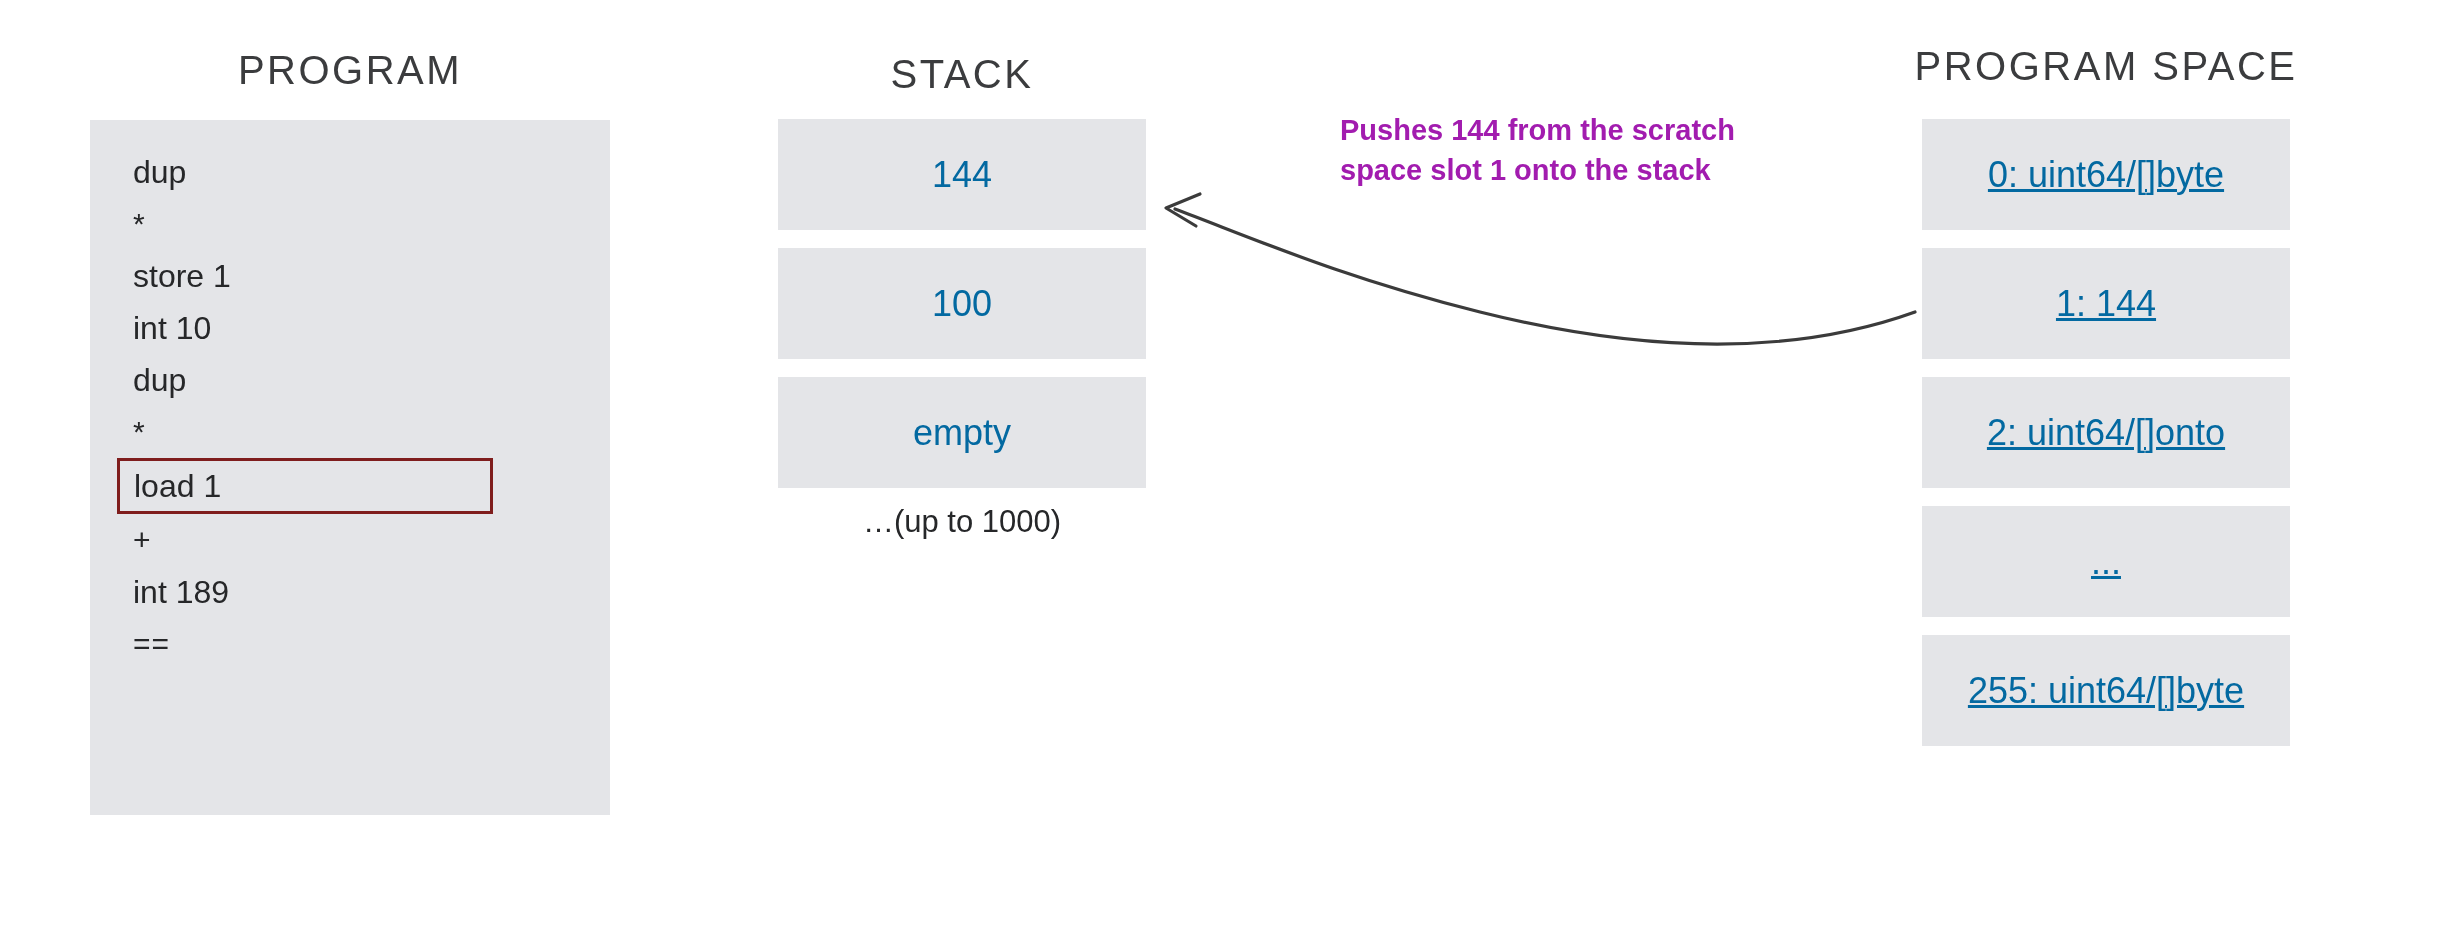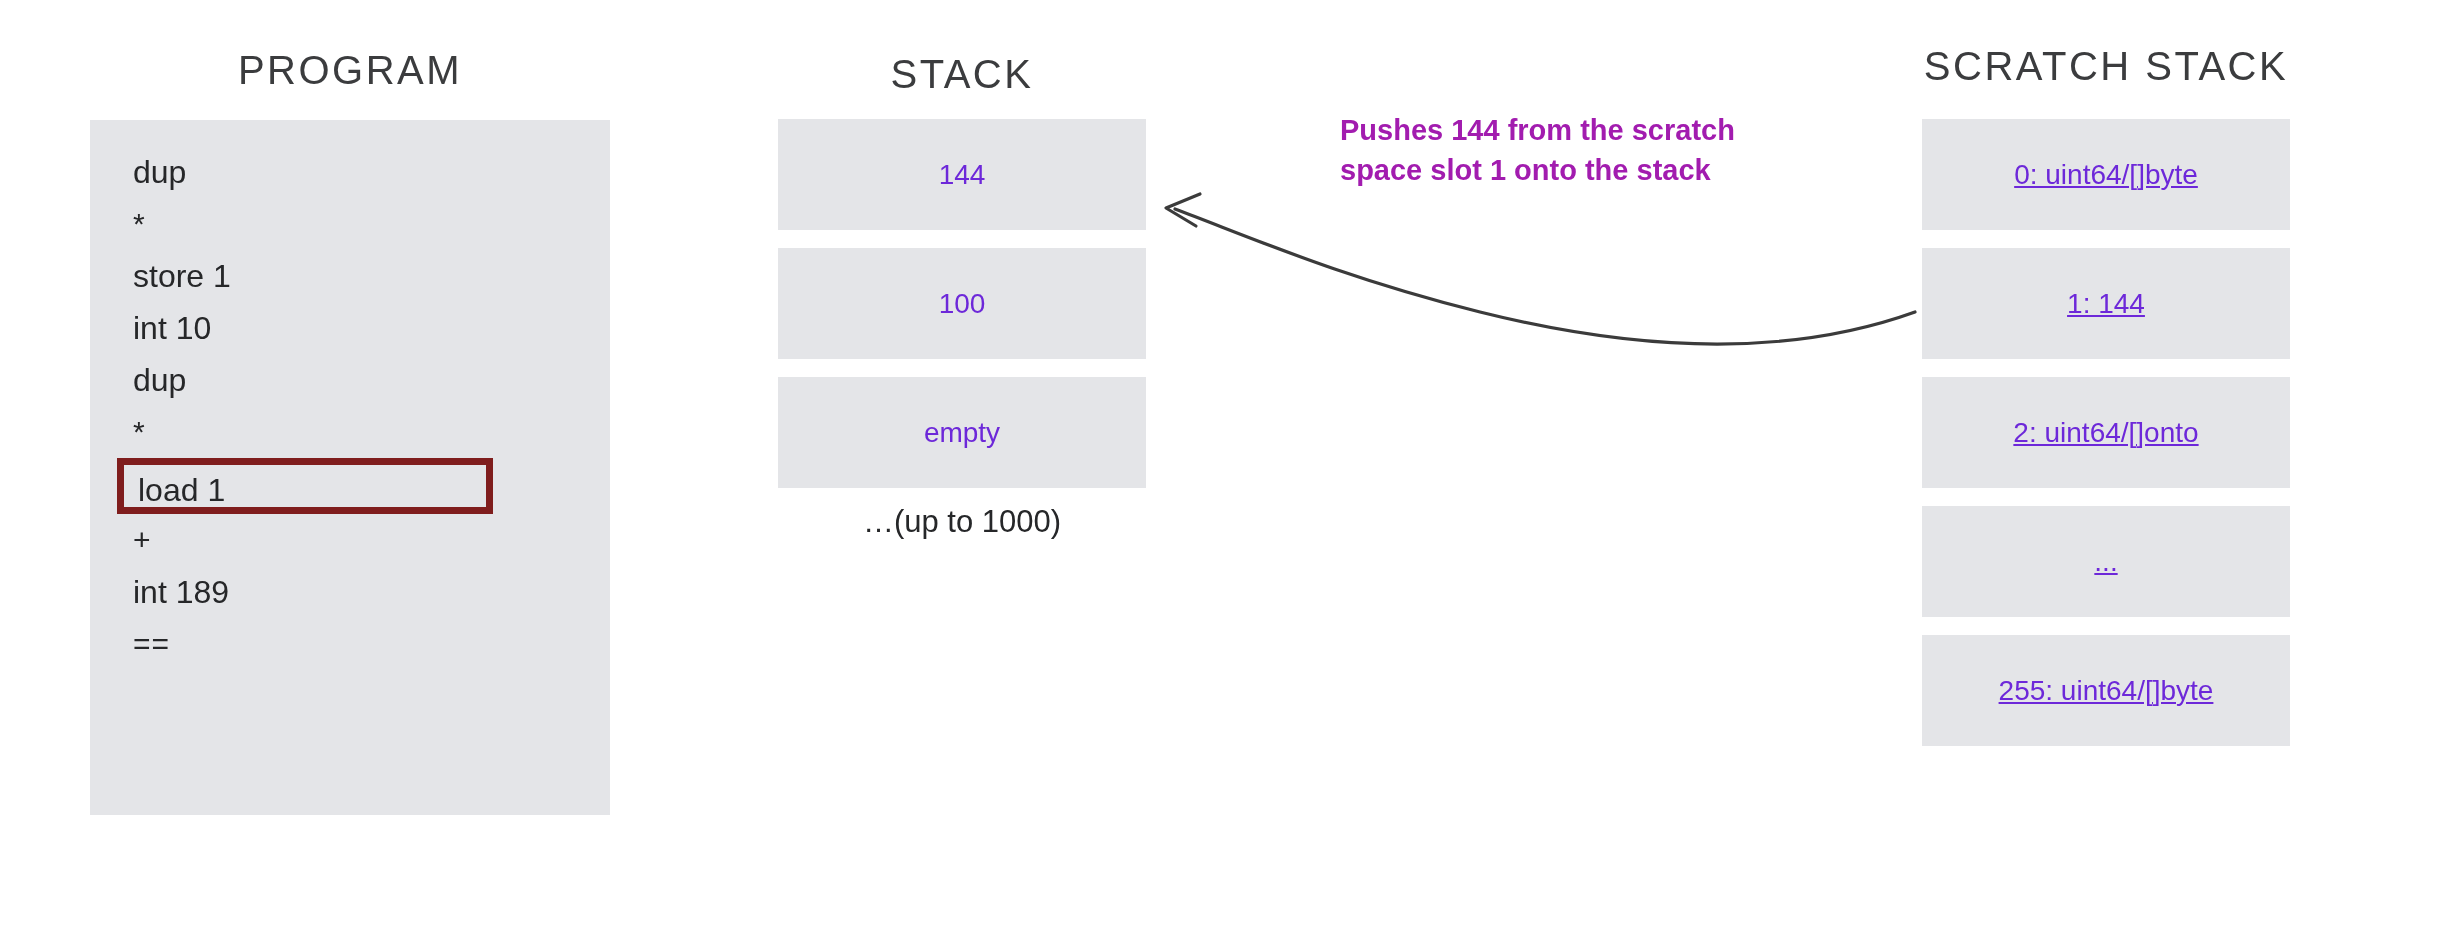--- a/index.html
+++ b/index.html
@@ -56,36 +56,36 @@
   .program-line {
     height: 52px;
     line-height: 52px;
     font-size: 32px;
     color: #262729;
     padding-left: 8px;
     box-sizing: border-box;
     white-space: nowrap;
   }
   .program-line.highlighted {
-    border: 7px solid #7f1d1d;
+    border: 3px solid #7f1d1d;
     height: 56px;
     line-height: 50px;
     margin-left: -8px;
     padding-left: 14px;
     width: 376px;
     box-sizing: border-box;
   }
   .program-line.op-symbol { font-size: 30px; letter-spacing: 1px; }
 
   
   .slot {
     position: absolute;
     background: #e4e5e8;
-    font-size: 28px;
-    color: #6d28d9;
+    font-size: 36px;
+    color: #0369a1;
     display: flex;
     align-items: center;
     justify-content: center;
     white-space: nowrap;
   }
 
   
   #stack-column { position: absolute; left: 778px; top: 107px; width: 368px; }
   .stack-slot { left: 0; width: 368px; height: 111px; }
   #stack-slot-0 { top: 0px; }
@@ -156,21 +156,21 @@
 
   <div class="col-heading" id="stack-heading">STACK</div>
 
   <div id="stack-column">
     <div class="slot stack-slot" id="stack-slot-0">144</div>
     <div class="slot stack-slot" id="stack-slot-1">100</div>
     <div class="slot stack-slot" id="stack-slot-2">empty</div>
     <div id="stack-overflow-note">…(up to 1000)</div>
   </div>
 
-  <div class="col-heading" id="scratch-heading">SCRATCH STACK</div>
+  <div class="col-heading" id="scratch-heading">PROGRAM SPACE</div>
 
   <div id="scratch-column">
     <div class="slot scratch-slot" id="scratch-slot-0">0: uint64/[]byte</div>
     <div class="slot scratch-slot" id="scratch-slot-1">1: 144</div>
     <div class="slot scratch-slot" id="scratch-slot-2">2: uint64/[]onto</div>
     <div class="slot scratch-slot" id="scratch-slot-3">...</div>
     <div class="slot scratch-slot" id="scratch-slot-4">255: uint64/[]byte</div>
   </div>
 
   <div id="annotation-text">Pushes 144 from the scratch space slot 1 onto the stack</div>

